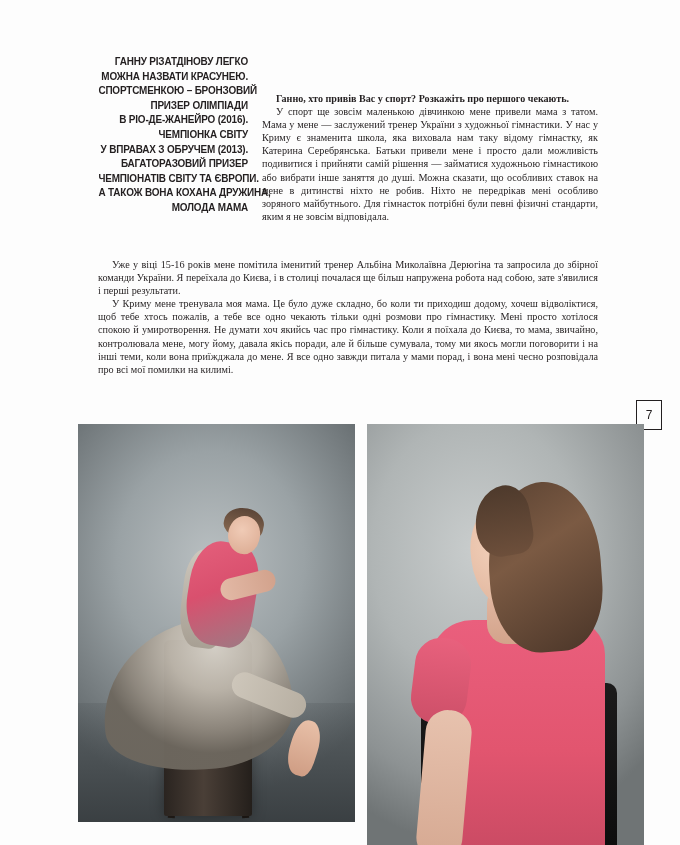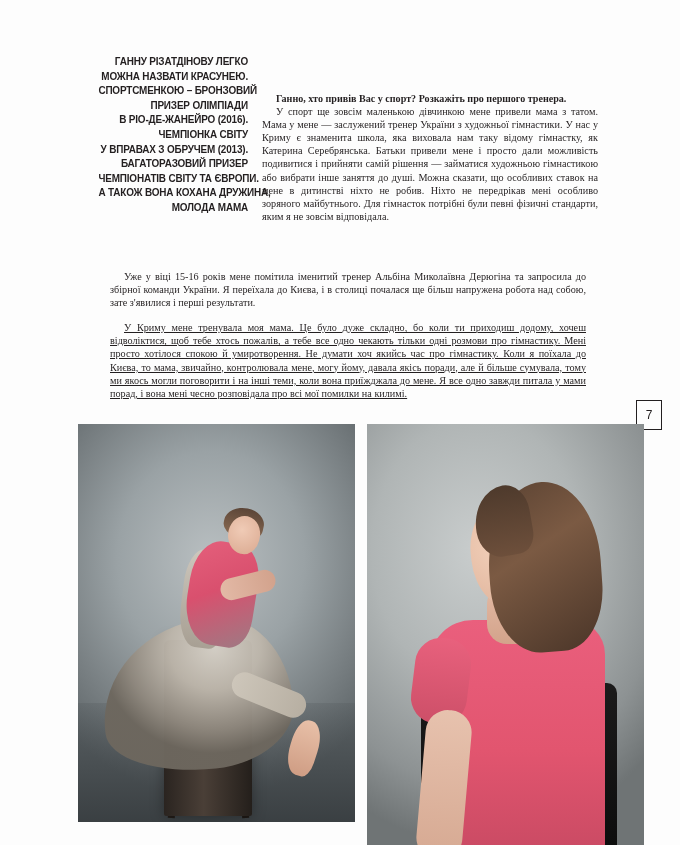--- a/index.html
+++ b/index.html
@@ -70,30 +70,30 @@
     position: absolute;
     left: 98px;
     top: 258px;
     width: 500px;
     font-size: 10.2px;
     line-height: 13.1px;
     text-align: justify;
     color: #231f20;
   }
   .widecol p {
-    margin: 12px;
+    margin: 0;
     text-indent: 14px;
   }
   .widecol p.q {
     font-weight: bold;
     font-size: 10.1px;
     text-indent: 14px;
     margin-top: 7px;
   }
-  .widecol p.after-q { margin-top: 0; text-decoration: underline; }
+  .widecol p.after-q { margin-top: 0; }
 
   
   .pagenum {
     position: absolute;
     right: 18px;
     top: 400px;
     width: 24px;
     height: 28px;
     border: 1px solid #231f20;
     display: flex;
@@ -264,21 +264,21 @@
     <div>в Ріо-де-Жанейро (2016).</div>
     <div>Чемпіонка світу</div>
     <div>у вправах з обручем (2013).</div>
     <div>Багаторазовий призер</div>
     <div>чемпіонатів світу та Європи.</div>
     <div>А також вона кохана дружина,</div>
     <div>молода мама</div>
   </div>
 
   <div class="bodycol">
-    <p class="q">Ганно, хто привів Вас у спорт? Розкажіть про першого тренера.</p>
+    <p class="q">Ганно, хто привів Вас у спорт? Розкажіть про першого чекають.</p>
     <p>У спорт ще зовсім маленькою дівчинкою мене привели мама з татом. Мама у мене — заслужений тренер України з художньої гімнастики. У нас у Криму є знаменита школа, яка виховала нам таку відому гімнастку, як Катерина Серебрянська. Батьки привели мене і просто дали можливість подивитися і прийняти самій рішення — займатися художньою гімнастикою або вибрати інше заняття до душі. Можна сказати, що особливих ставок на мене в дитинстві ніхто не робив. Ніхто не передрікав мені особливо зоряного майбутнього. Для гімнасток потрібні були певні фізичні стандарти, яким я не зовсім відповідала.</p>
   </div>
 
   <div class="widecol">
     <p>Уже у віці 15-16 років мене помітила іменитий тренер Альбіна Миколаївна Дерюгіна та запросила до збірної команди України. Я переїхала до Києва, і в столиці почалася ще більш напружена робота над собою, зате з'явилися і перші результати.</p>
     <p class="after-q">У Криму мене тренувала моя мама. Це було дуже складно, бо коли ти приходиш додому, хочеш відволіктися, щоб тебе хтось пожалів, а тебе все одно чекають тільки одні розмови про гімнастику. Мені просто хотілося спокою й умиротворення. Не думати хоч якийсь час про гімнастику. Коли я поїхала до Києва, то мама, звичайно, контролювала мене, могу йому, давала якісь поради, але й більше сумувала, тому ми якось могли поговорити і на інші теми, коли вона приїжджала до мене. Я все одно завжди питала у мами порад, і вона мені чесно розповідала про всі мої помилки на килимі.</p>
   </div>
 
   <div class="pagenum">7</div>
 

